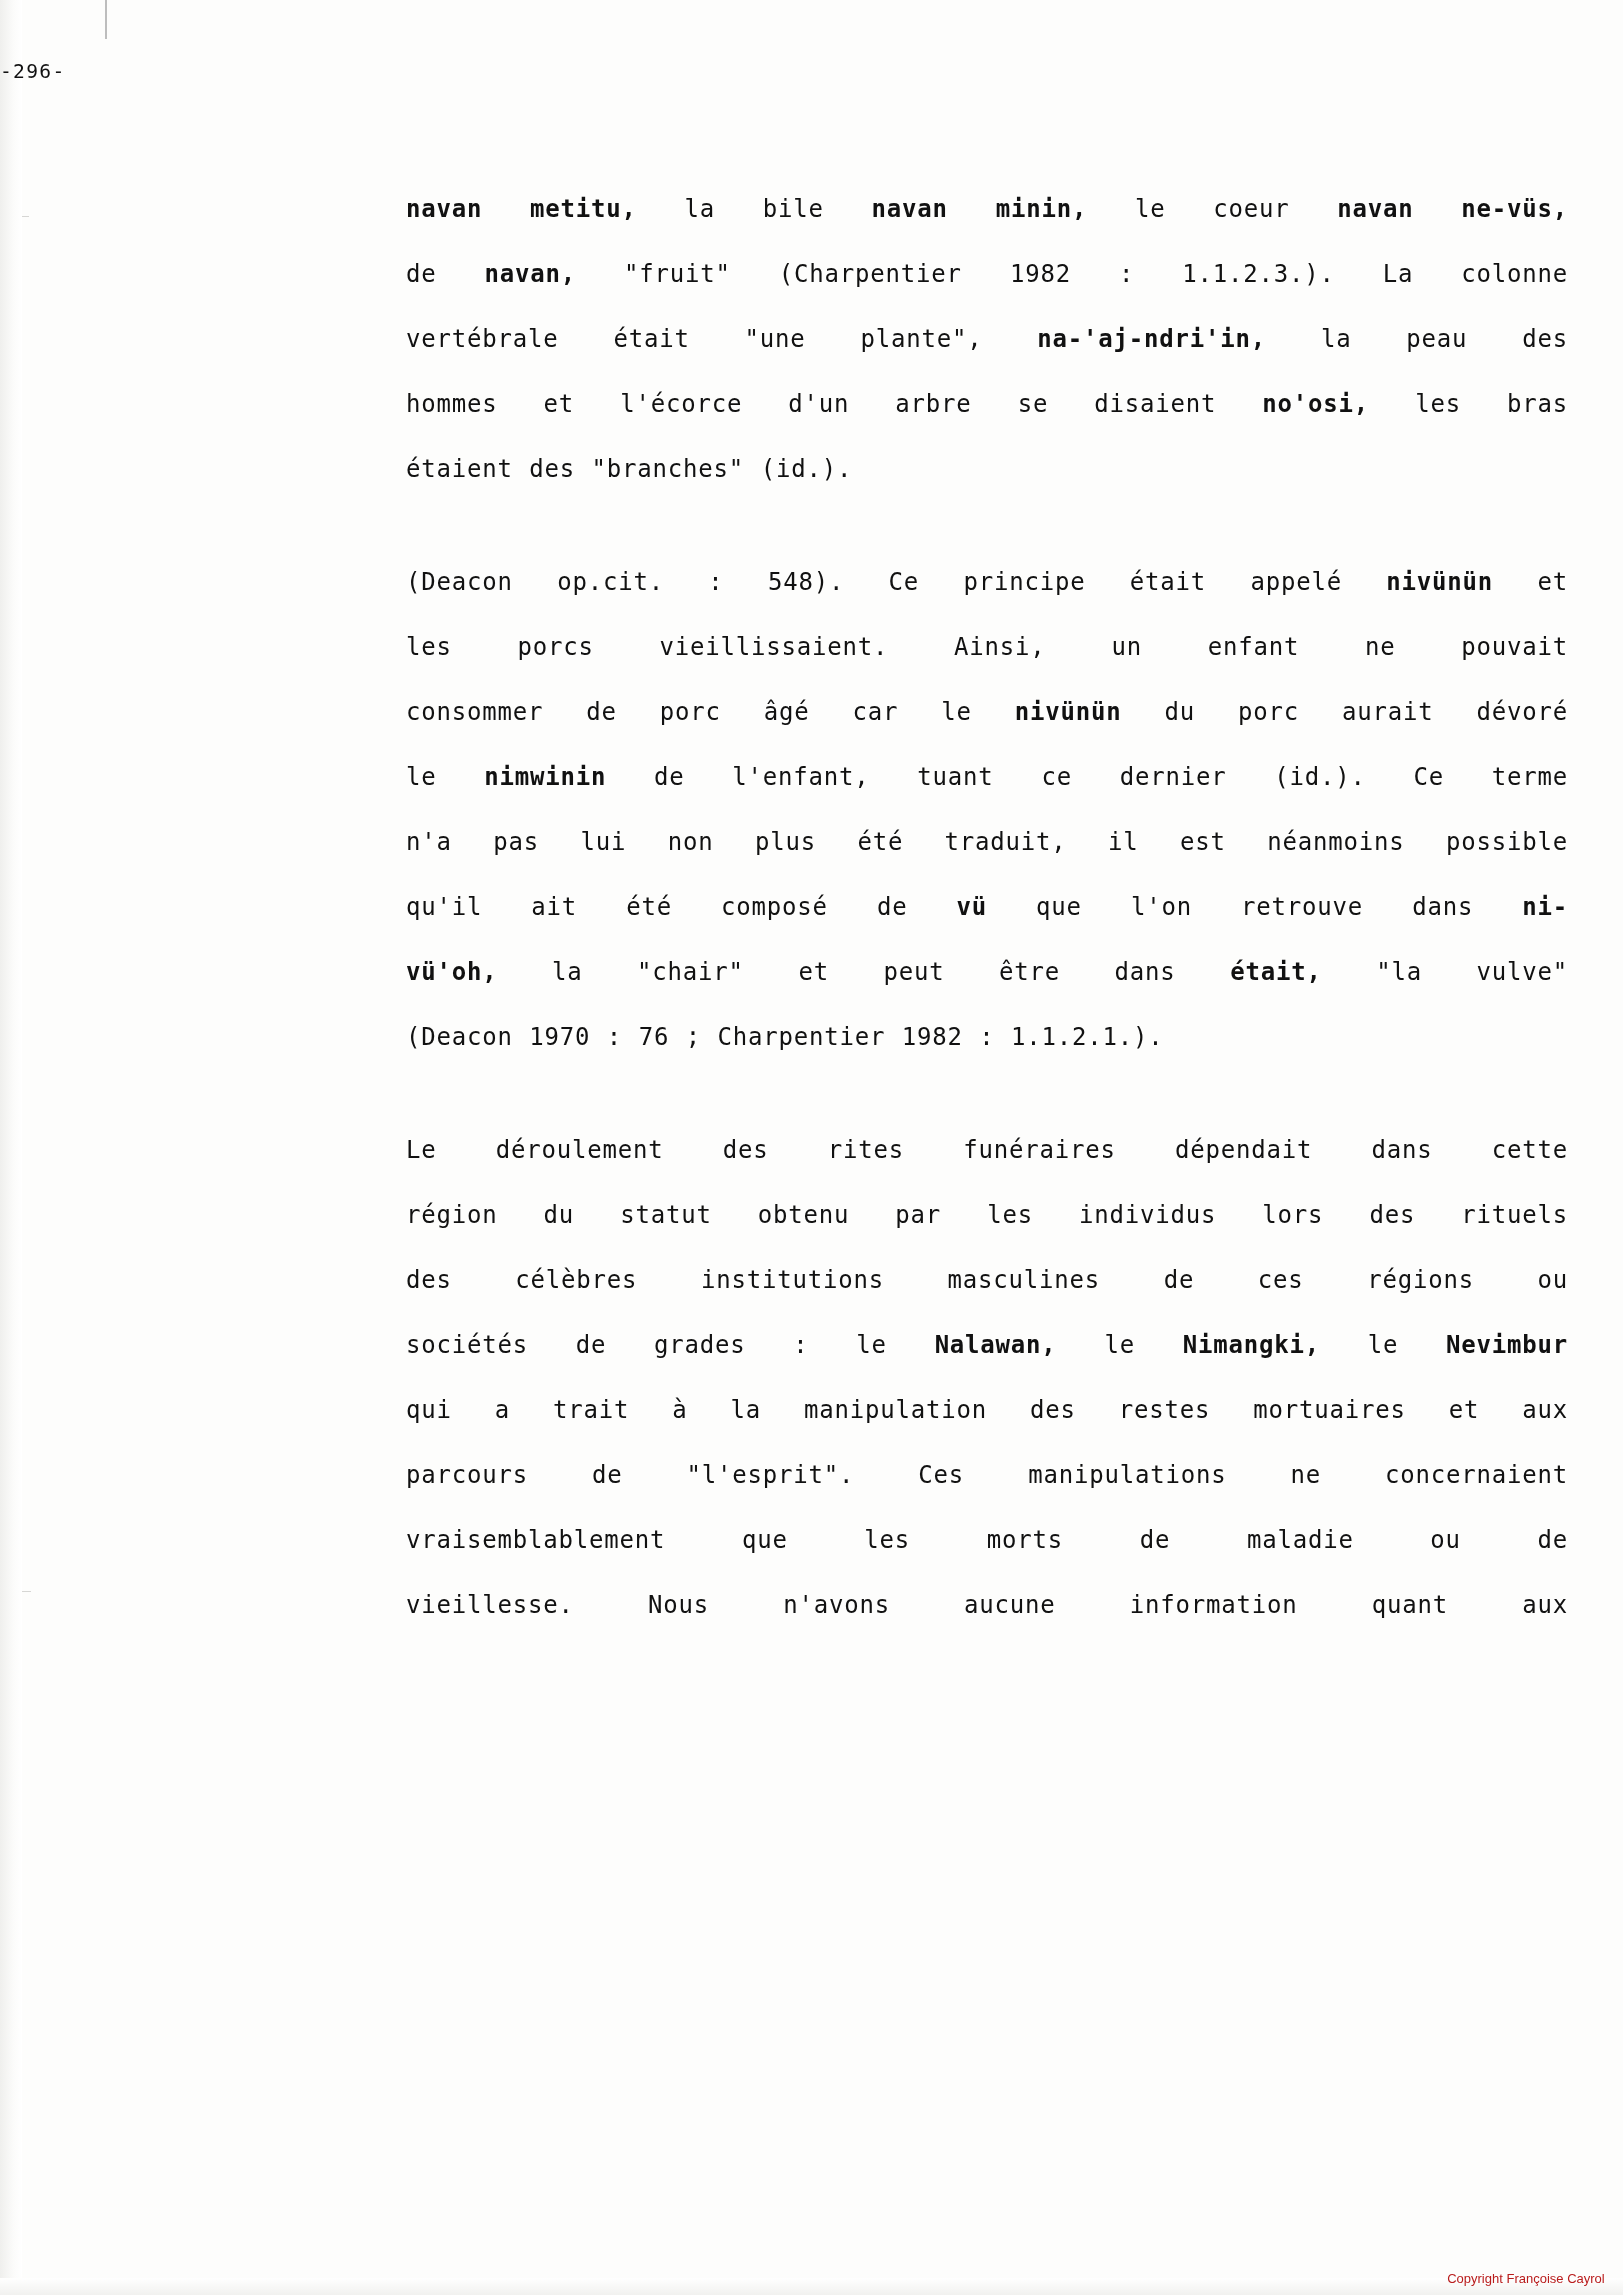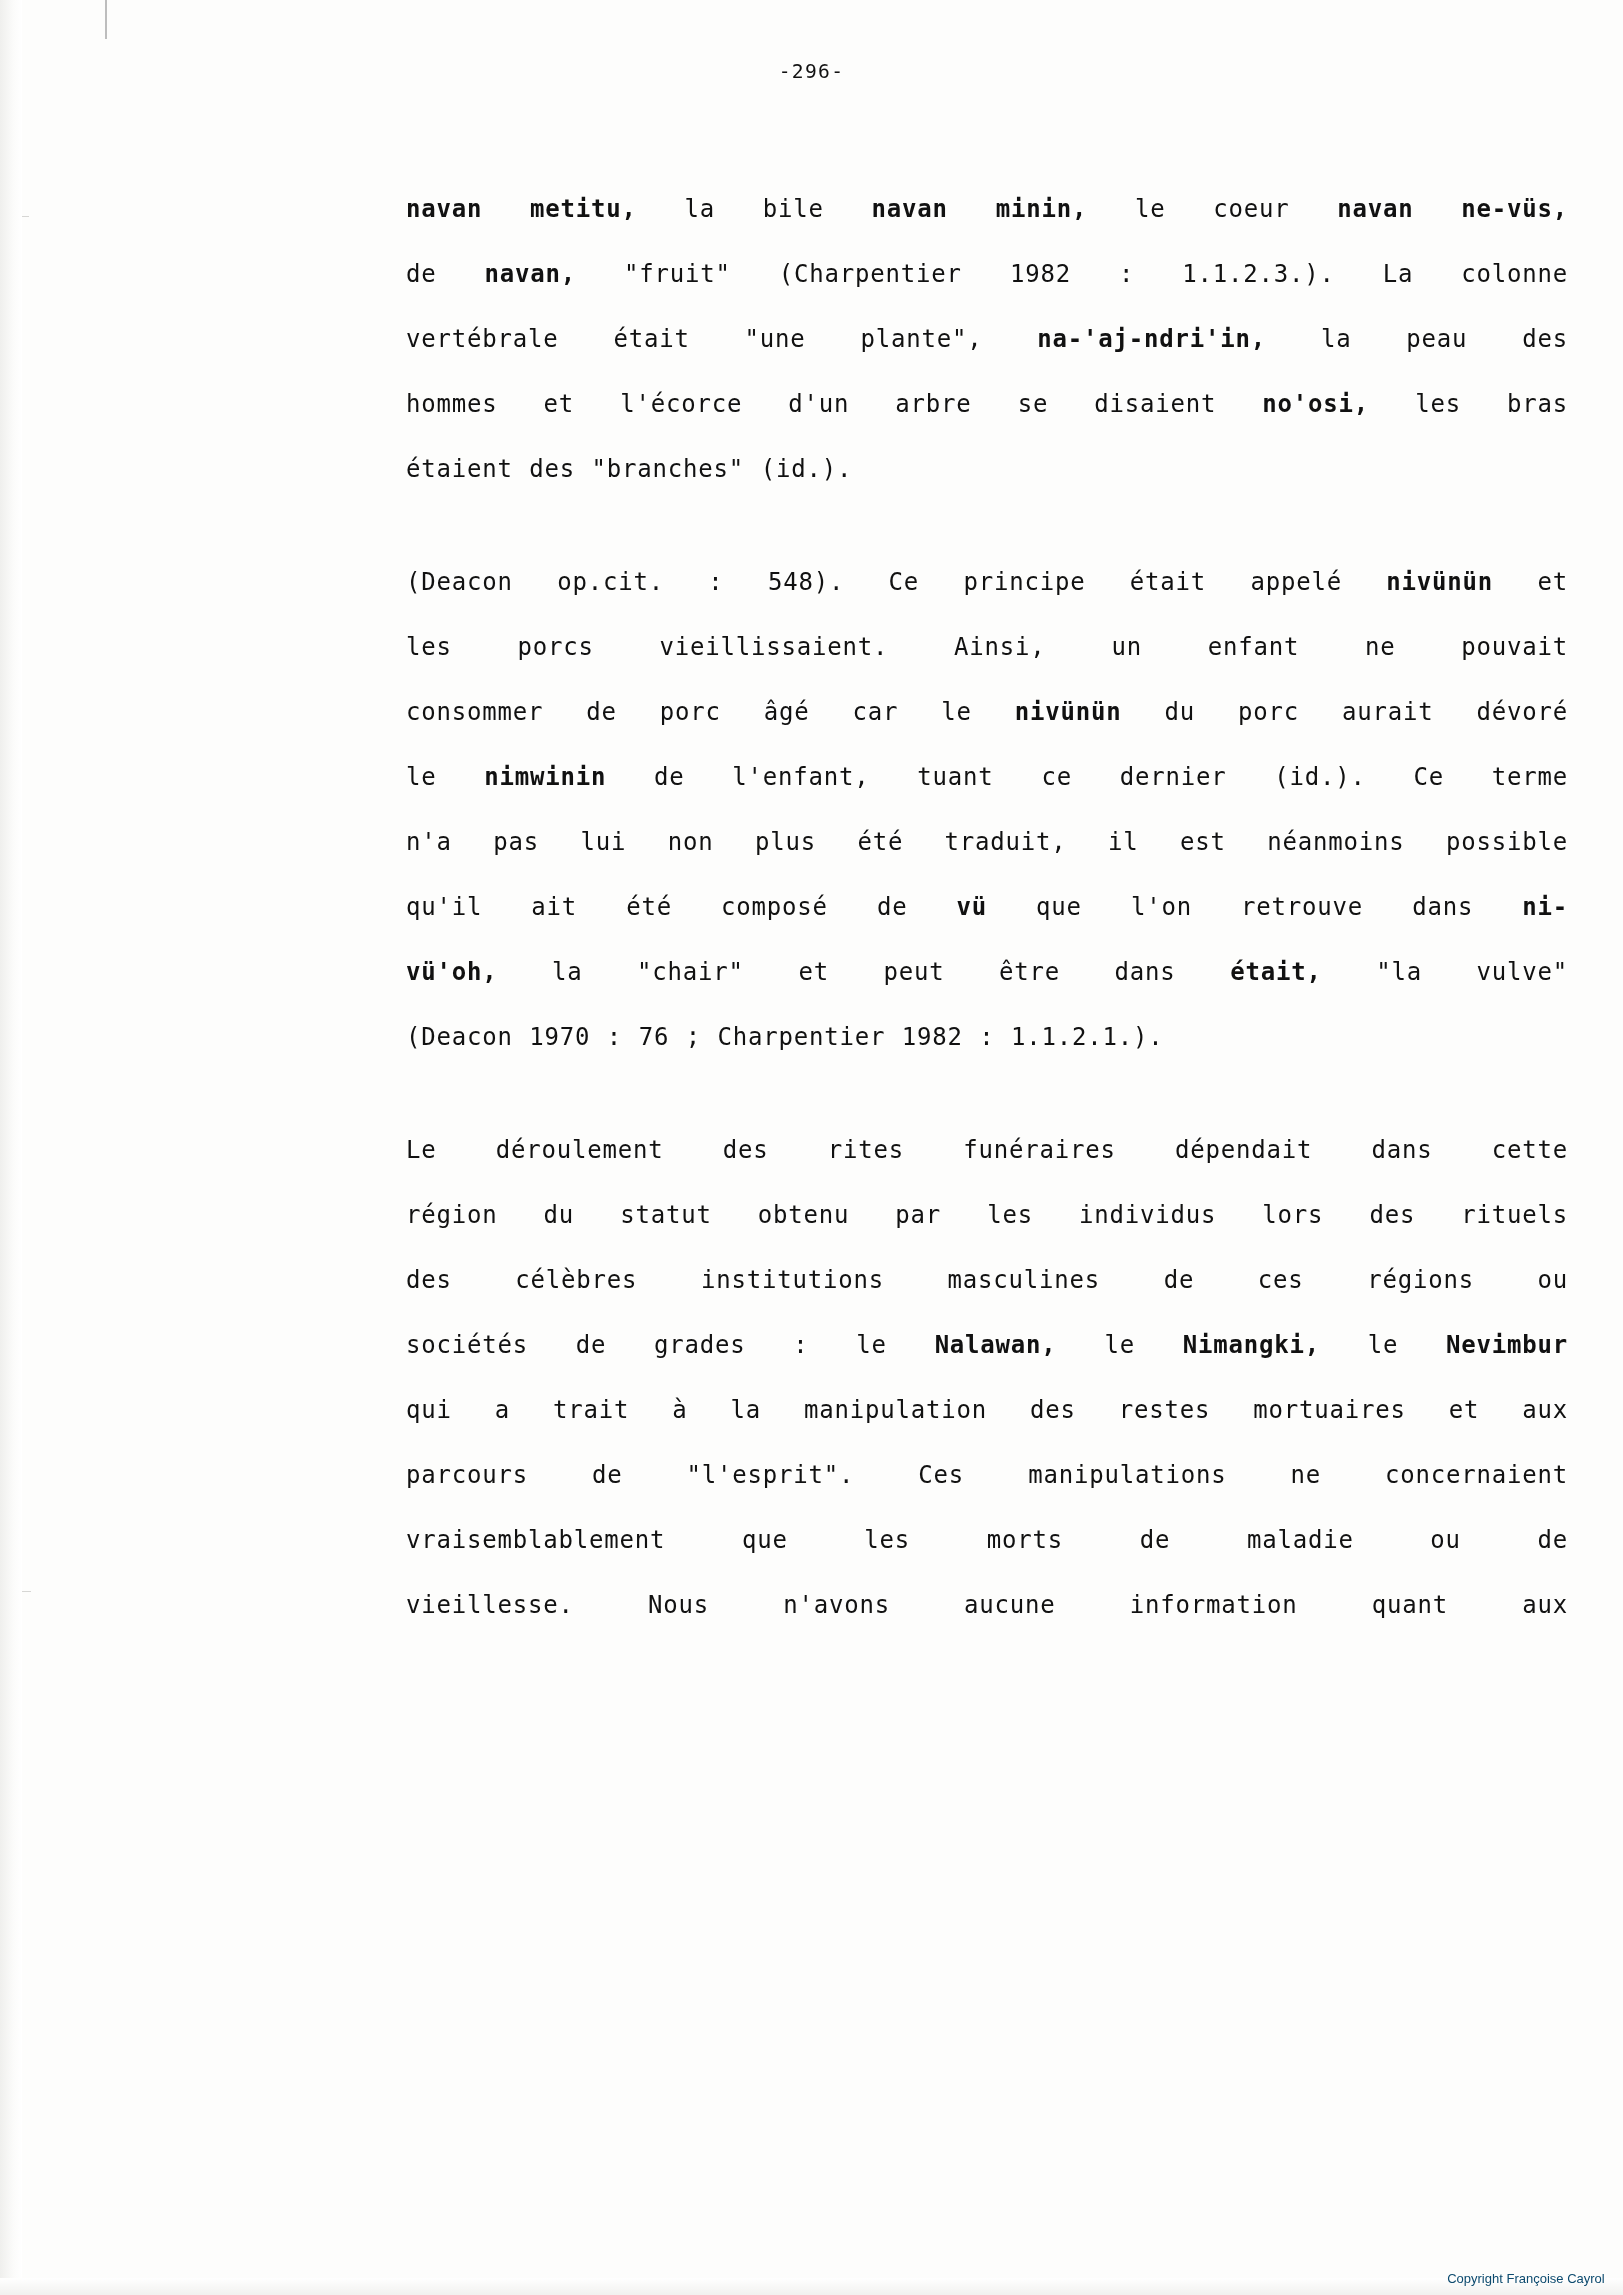--- a/index.html
+++ b/index.html
@@ -50,21 +50,21 @@
     left: 0; bottom: 0;
     width: 100%; height: 17px;
     background: linear-gradient(to top, #f1f1ef 0%, #ffffff 100%);
   }
 
   .page-number {
     position: absolute;
     top: 60px;
     left: 0;
     width: 100%;
-    text-align: center;
+    text-align: left;
     font-size: 19.6px;
     letter-spacing: 1.3px;
   }
 
   .content {
     position: absolute;
     left: 406px;
     top: 177px;
     width: 1178px;
   }
@@ -90,21 +90,21 @@
     text-align-last: left;
   }
   b { font-weight: 700; }
 
   .copyright {
     position: absolute;
     right: 18.3px;
     bottom: 9.2px;
     font-family: "Liberation Sans", sans-serif;
     font-size: 13px;
-    color: #0c4a6e;
+    color: #b91c1c;
   }
 </style>
 </head>
 <body>
 
 <div class="page">
 
   <div class="edge-left"></div>
   <div class="edge-mark-1"></div>
   <div class="edge-mark-2"></div>

